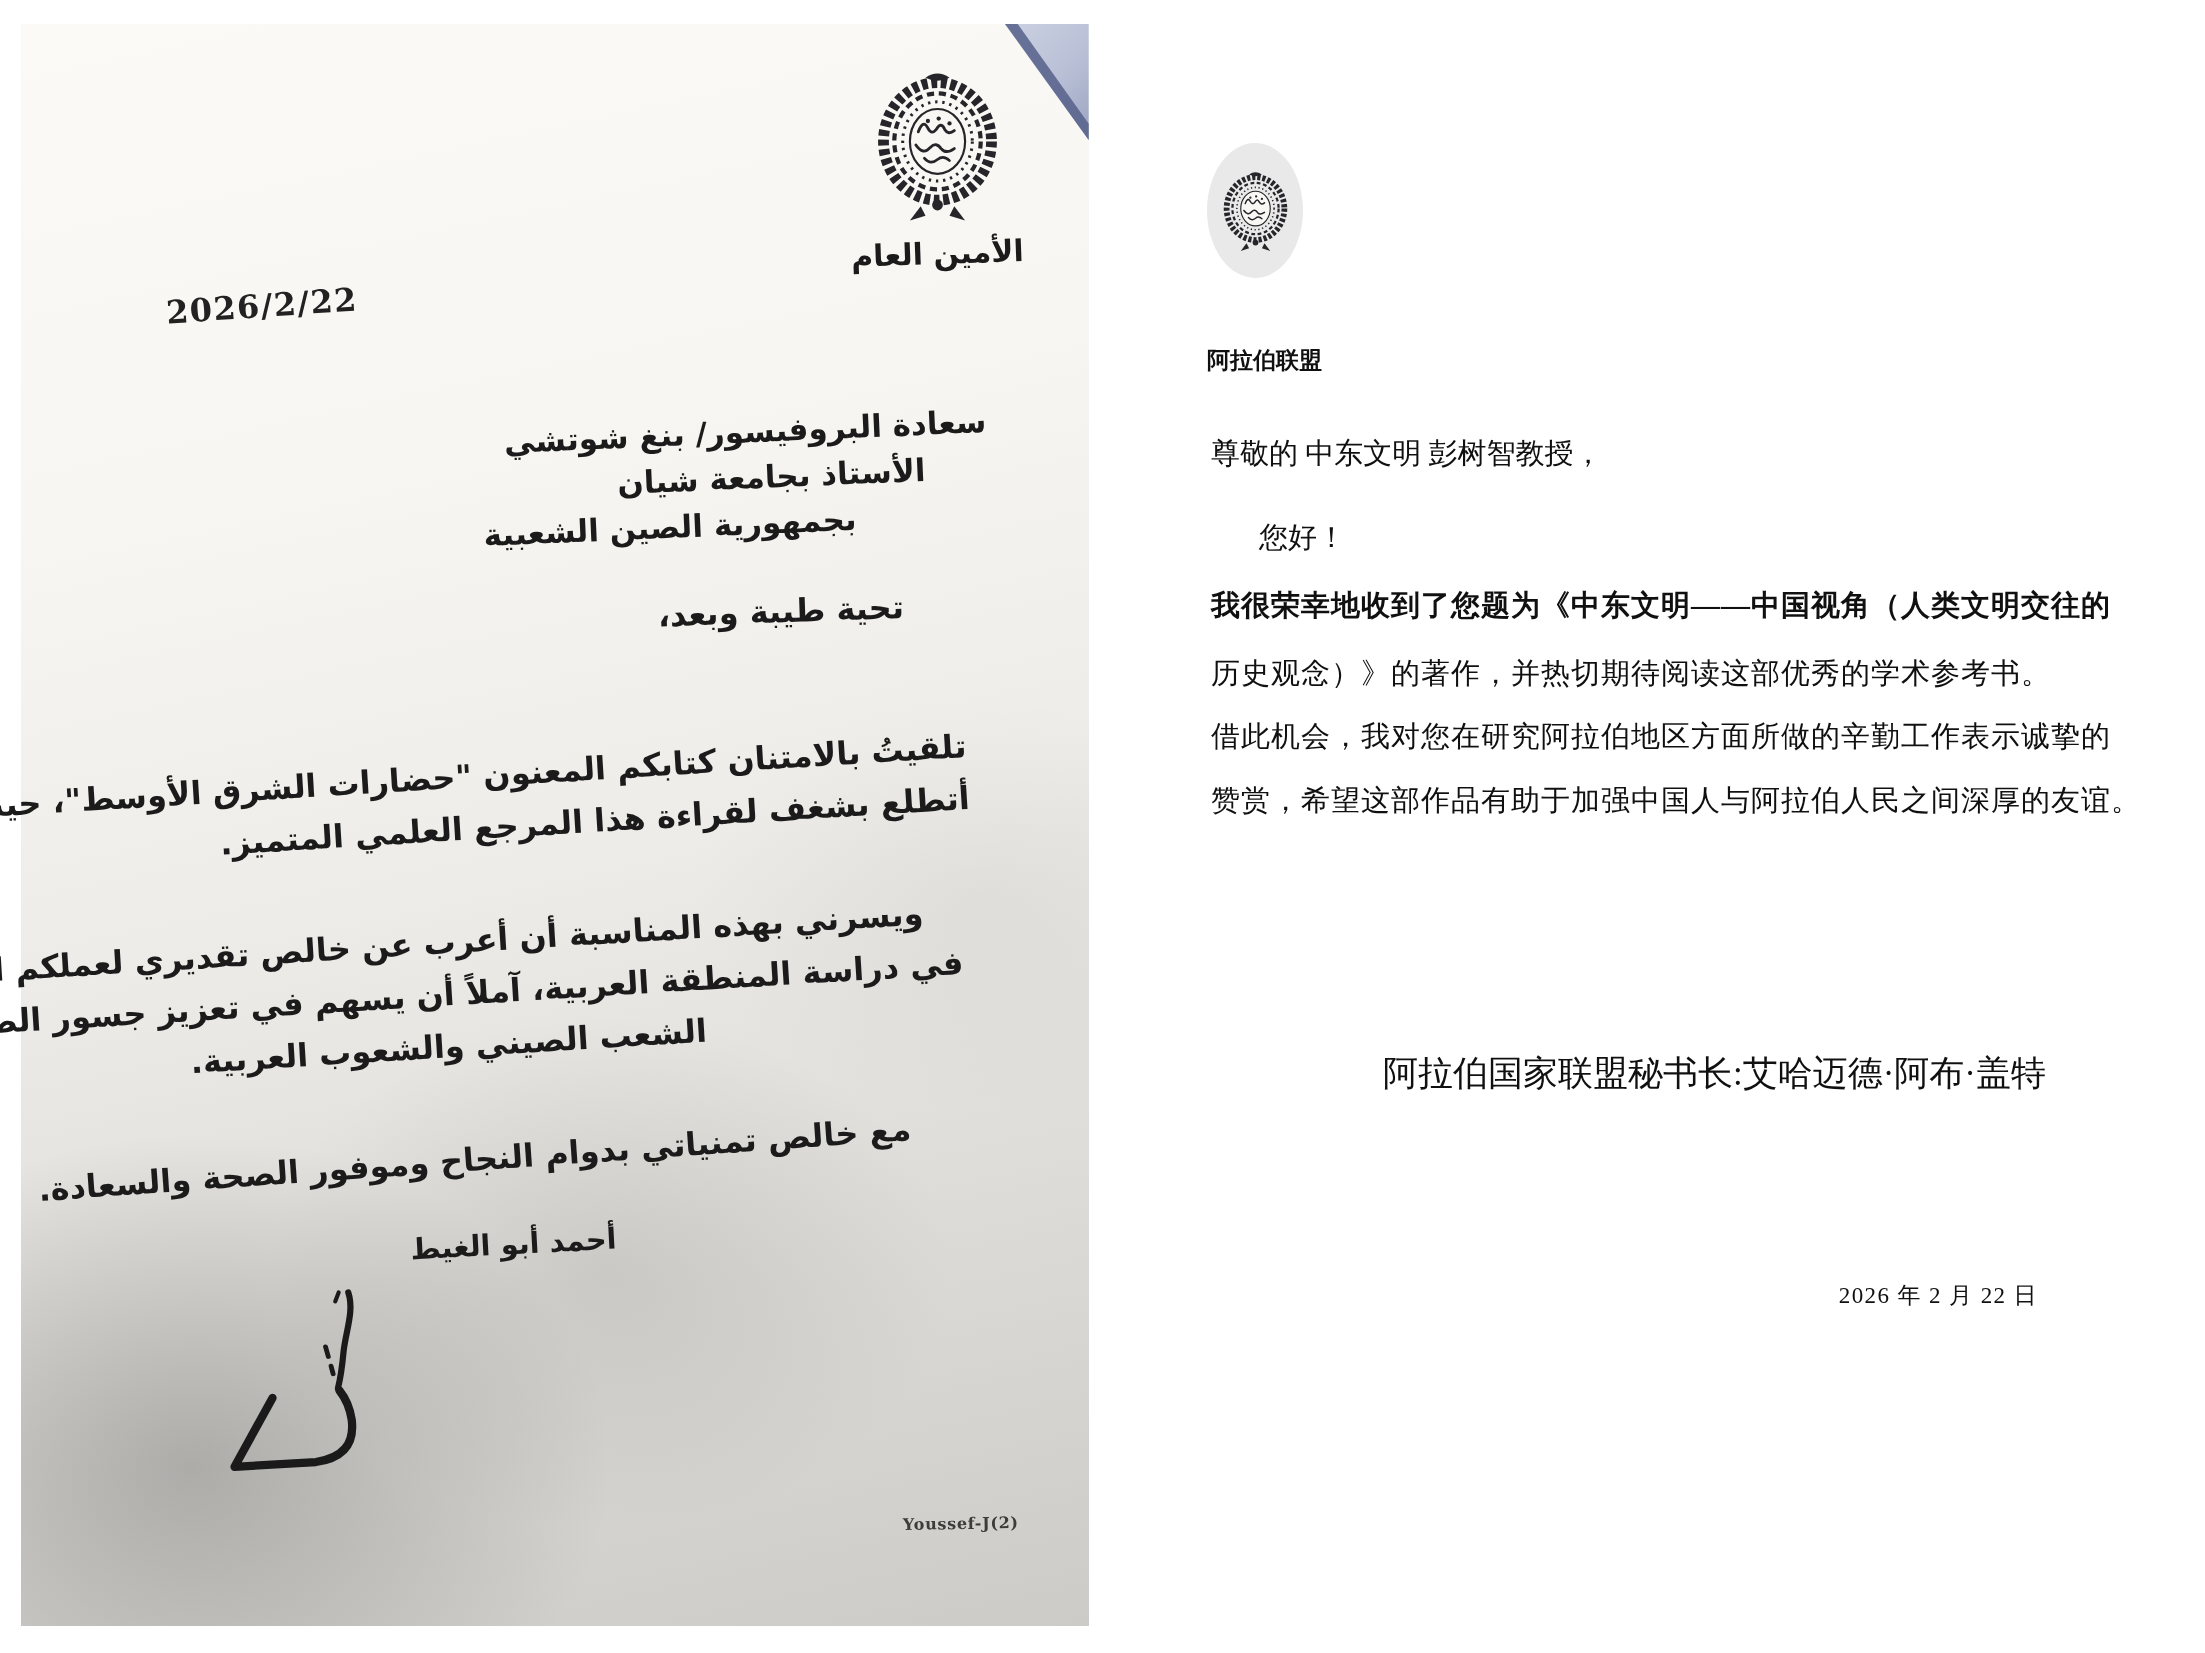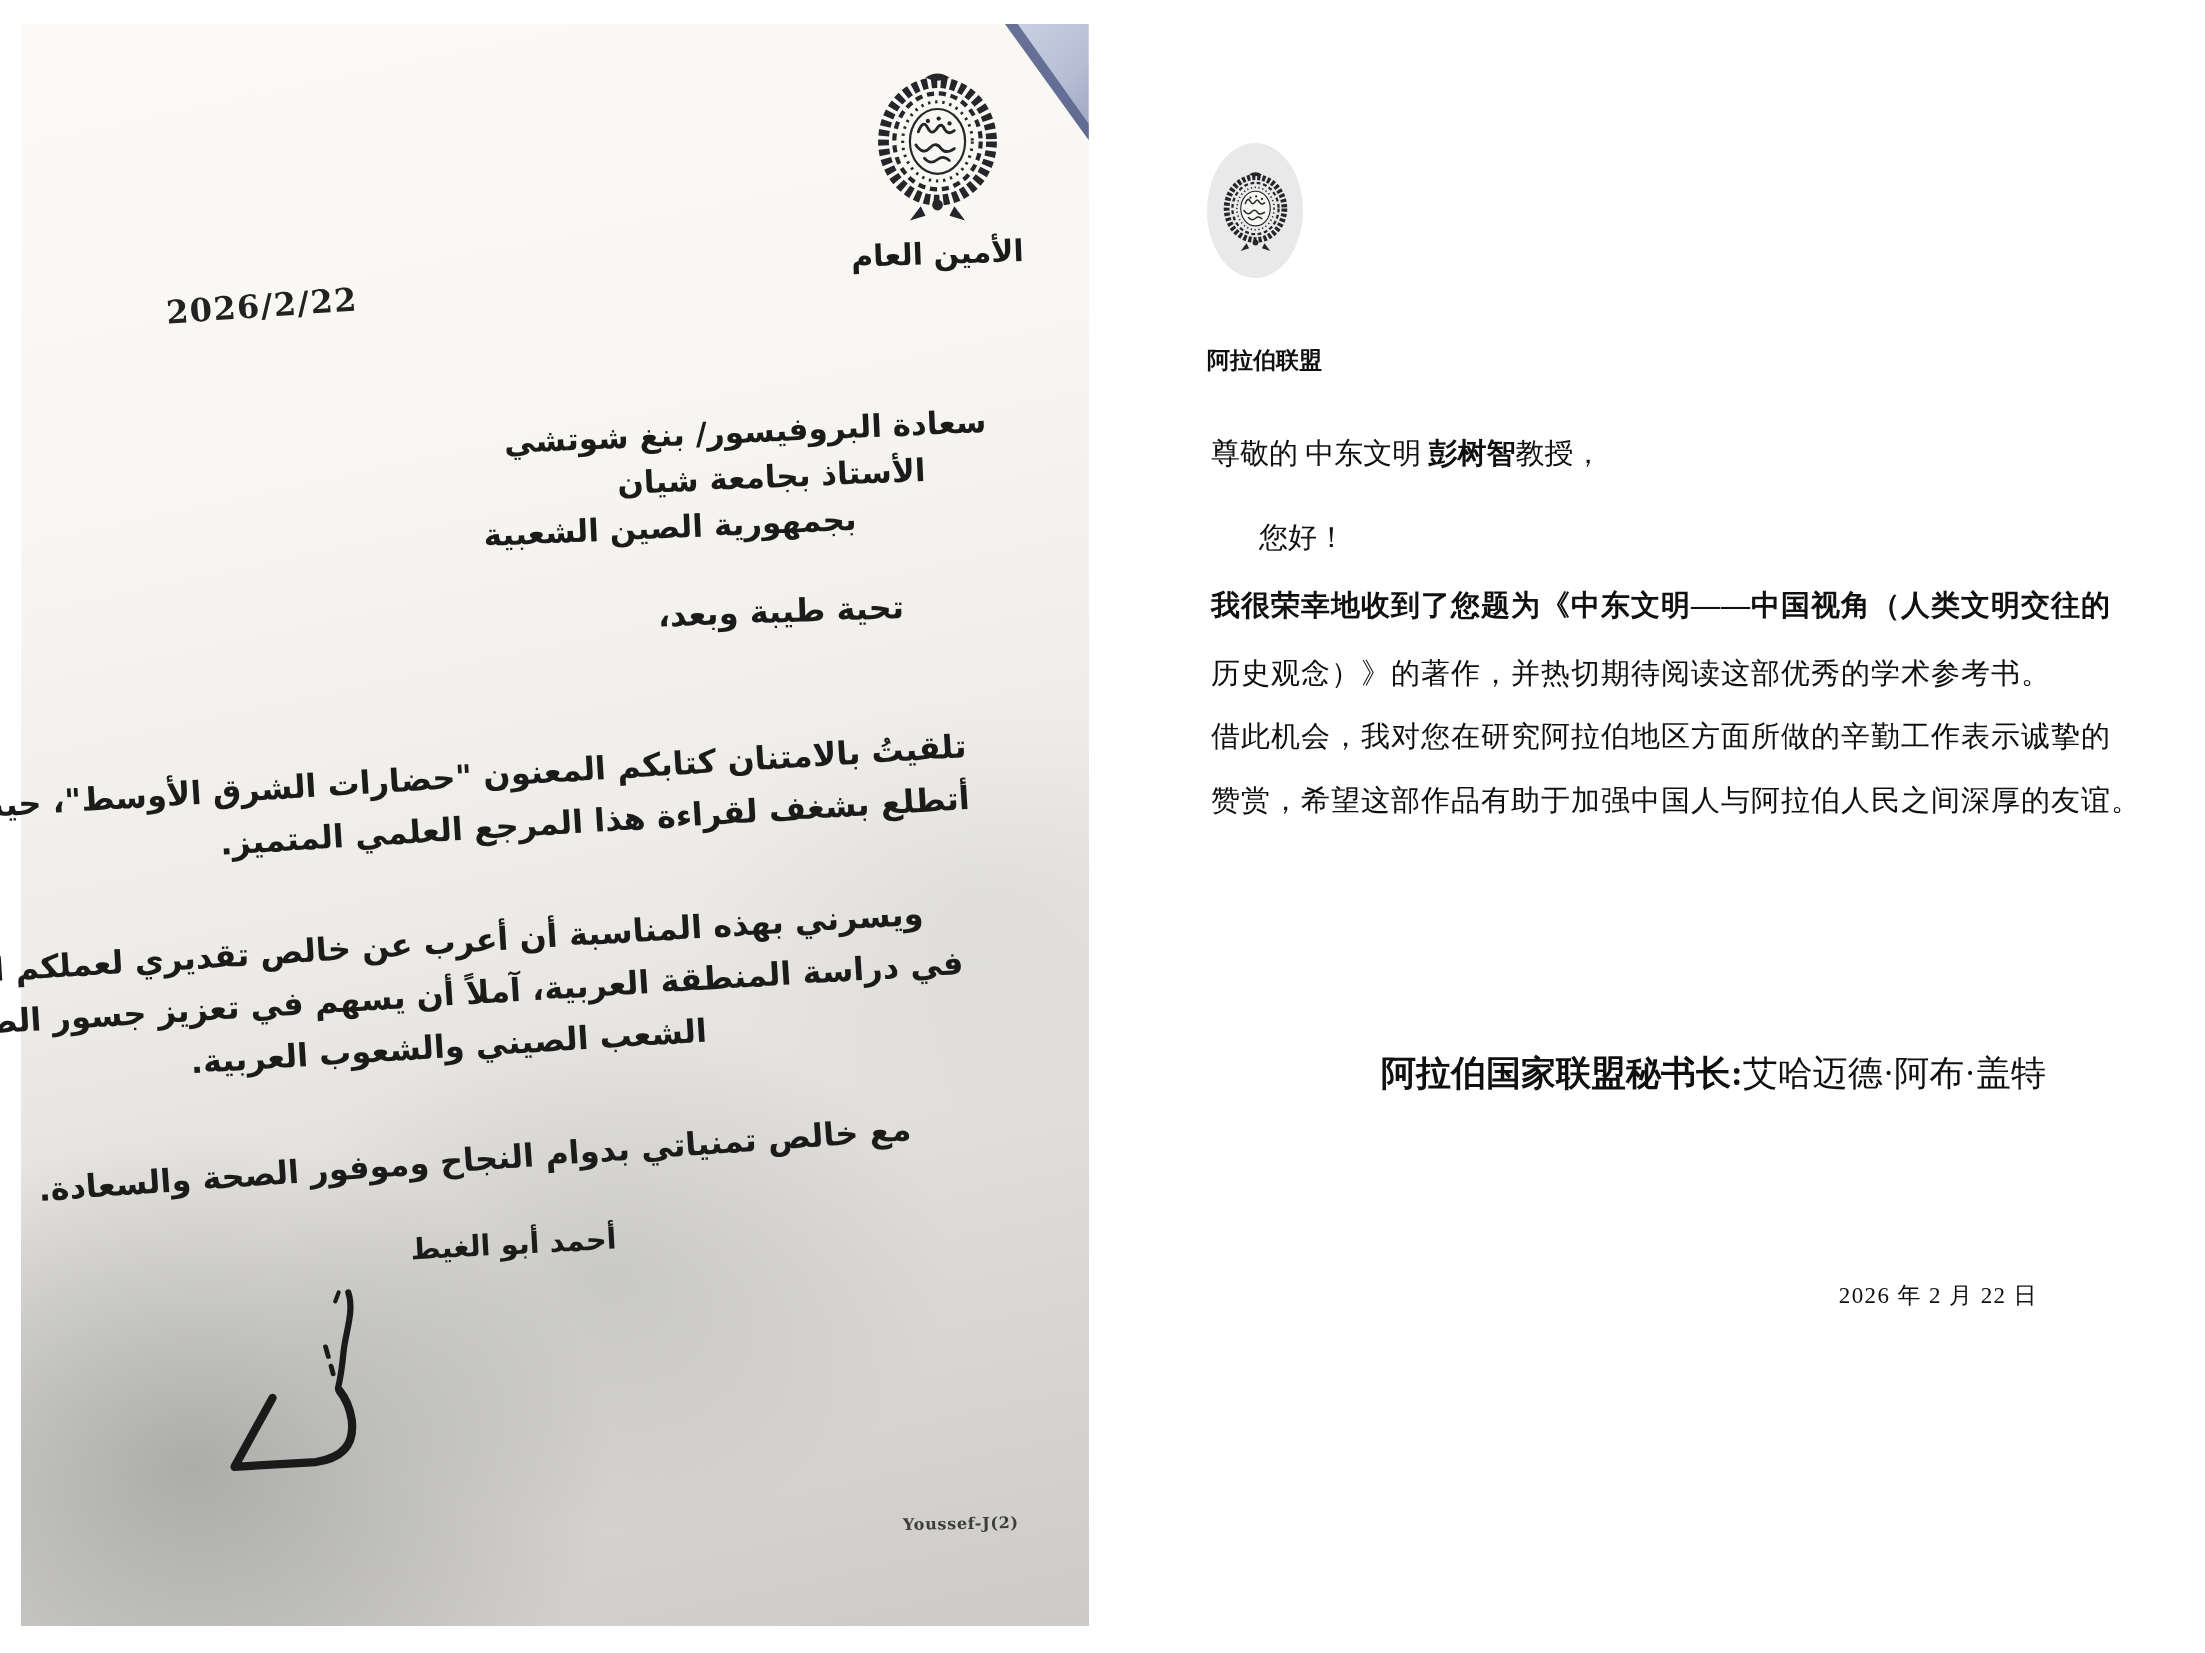--- a/index.html
+++ b/index.html
@@ -44,21 +44,21 @@
   .zh{font-family:"Liberation Serif","DejaVu Serif",serif;color:#101010;white-space:nowrap;}
   .logo-circle{position:absolute;left:1207px;top:143px;width:96px;height:135px;border-radius:50%;
     background:#e9e9e9;display:flex;align-items:center;justify-content:center;}
   .org-label{position:absolute;left:1207px;top:305px;font-size:23px;font-weight:bold;margin-top:40px;}
   .salutation{position:absolute;left:1211px;top:434px;font-size:29px;}
   .hello{position:absolute;left:1259px;top:518px;font-size:29px;}
   .bodyline{position:absolute;left:1211px;font-size:29px;letter-spacing:1px;}
   .bl1{top:586px;font-weight:bold;} .bl2{top:654px;} .bl3{top:717px;} .bl4{top:781px;}
   .sign-line{position:absolute;right:159px;top:1050px;font-size:35px;}
   .zh-date{position:absolute;right:167px;top:1280px;font-size:23px;letter-spacing:1.4px;}
-  .bold{font-weight:bold;}
+  .bold{font-weight:normal;}
   .hidden-defs{position:absolute;width:0;height:0;overflow:hidden;}
 </style>
 </head>
 <body>
 
 <svg class="hidden-defs" xmlns="http://www.w3.org/2000/svg" aria-hidden="true">
   <symbol id="emblem" viewBox="0 0 120 130">
     <ellipse cx="60" cy="62" rx="45" ry="49" fill="none" stroke="#26262a" stroke-width="9" stroke-dasharray="5 3"></ellipse>
     <ellipse cx="60" cy="62" rx="36" ry="40" fill="none" stroke="#26262a" stroke-width="3.5" stroke-dasharray="6 4"></ellipse>
     <ellipse cx="60" cy="62" rx="29" ry="33" fill="none" stroke="#26262a" stroke-width="2.5" stroke-dasharray="2 4"></ellipse>

